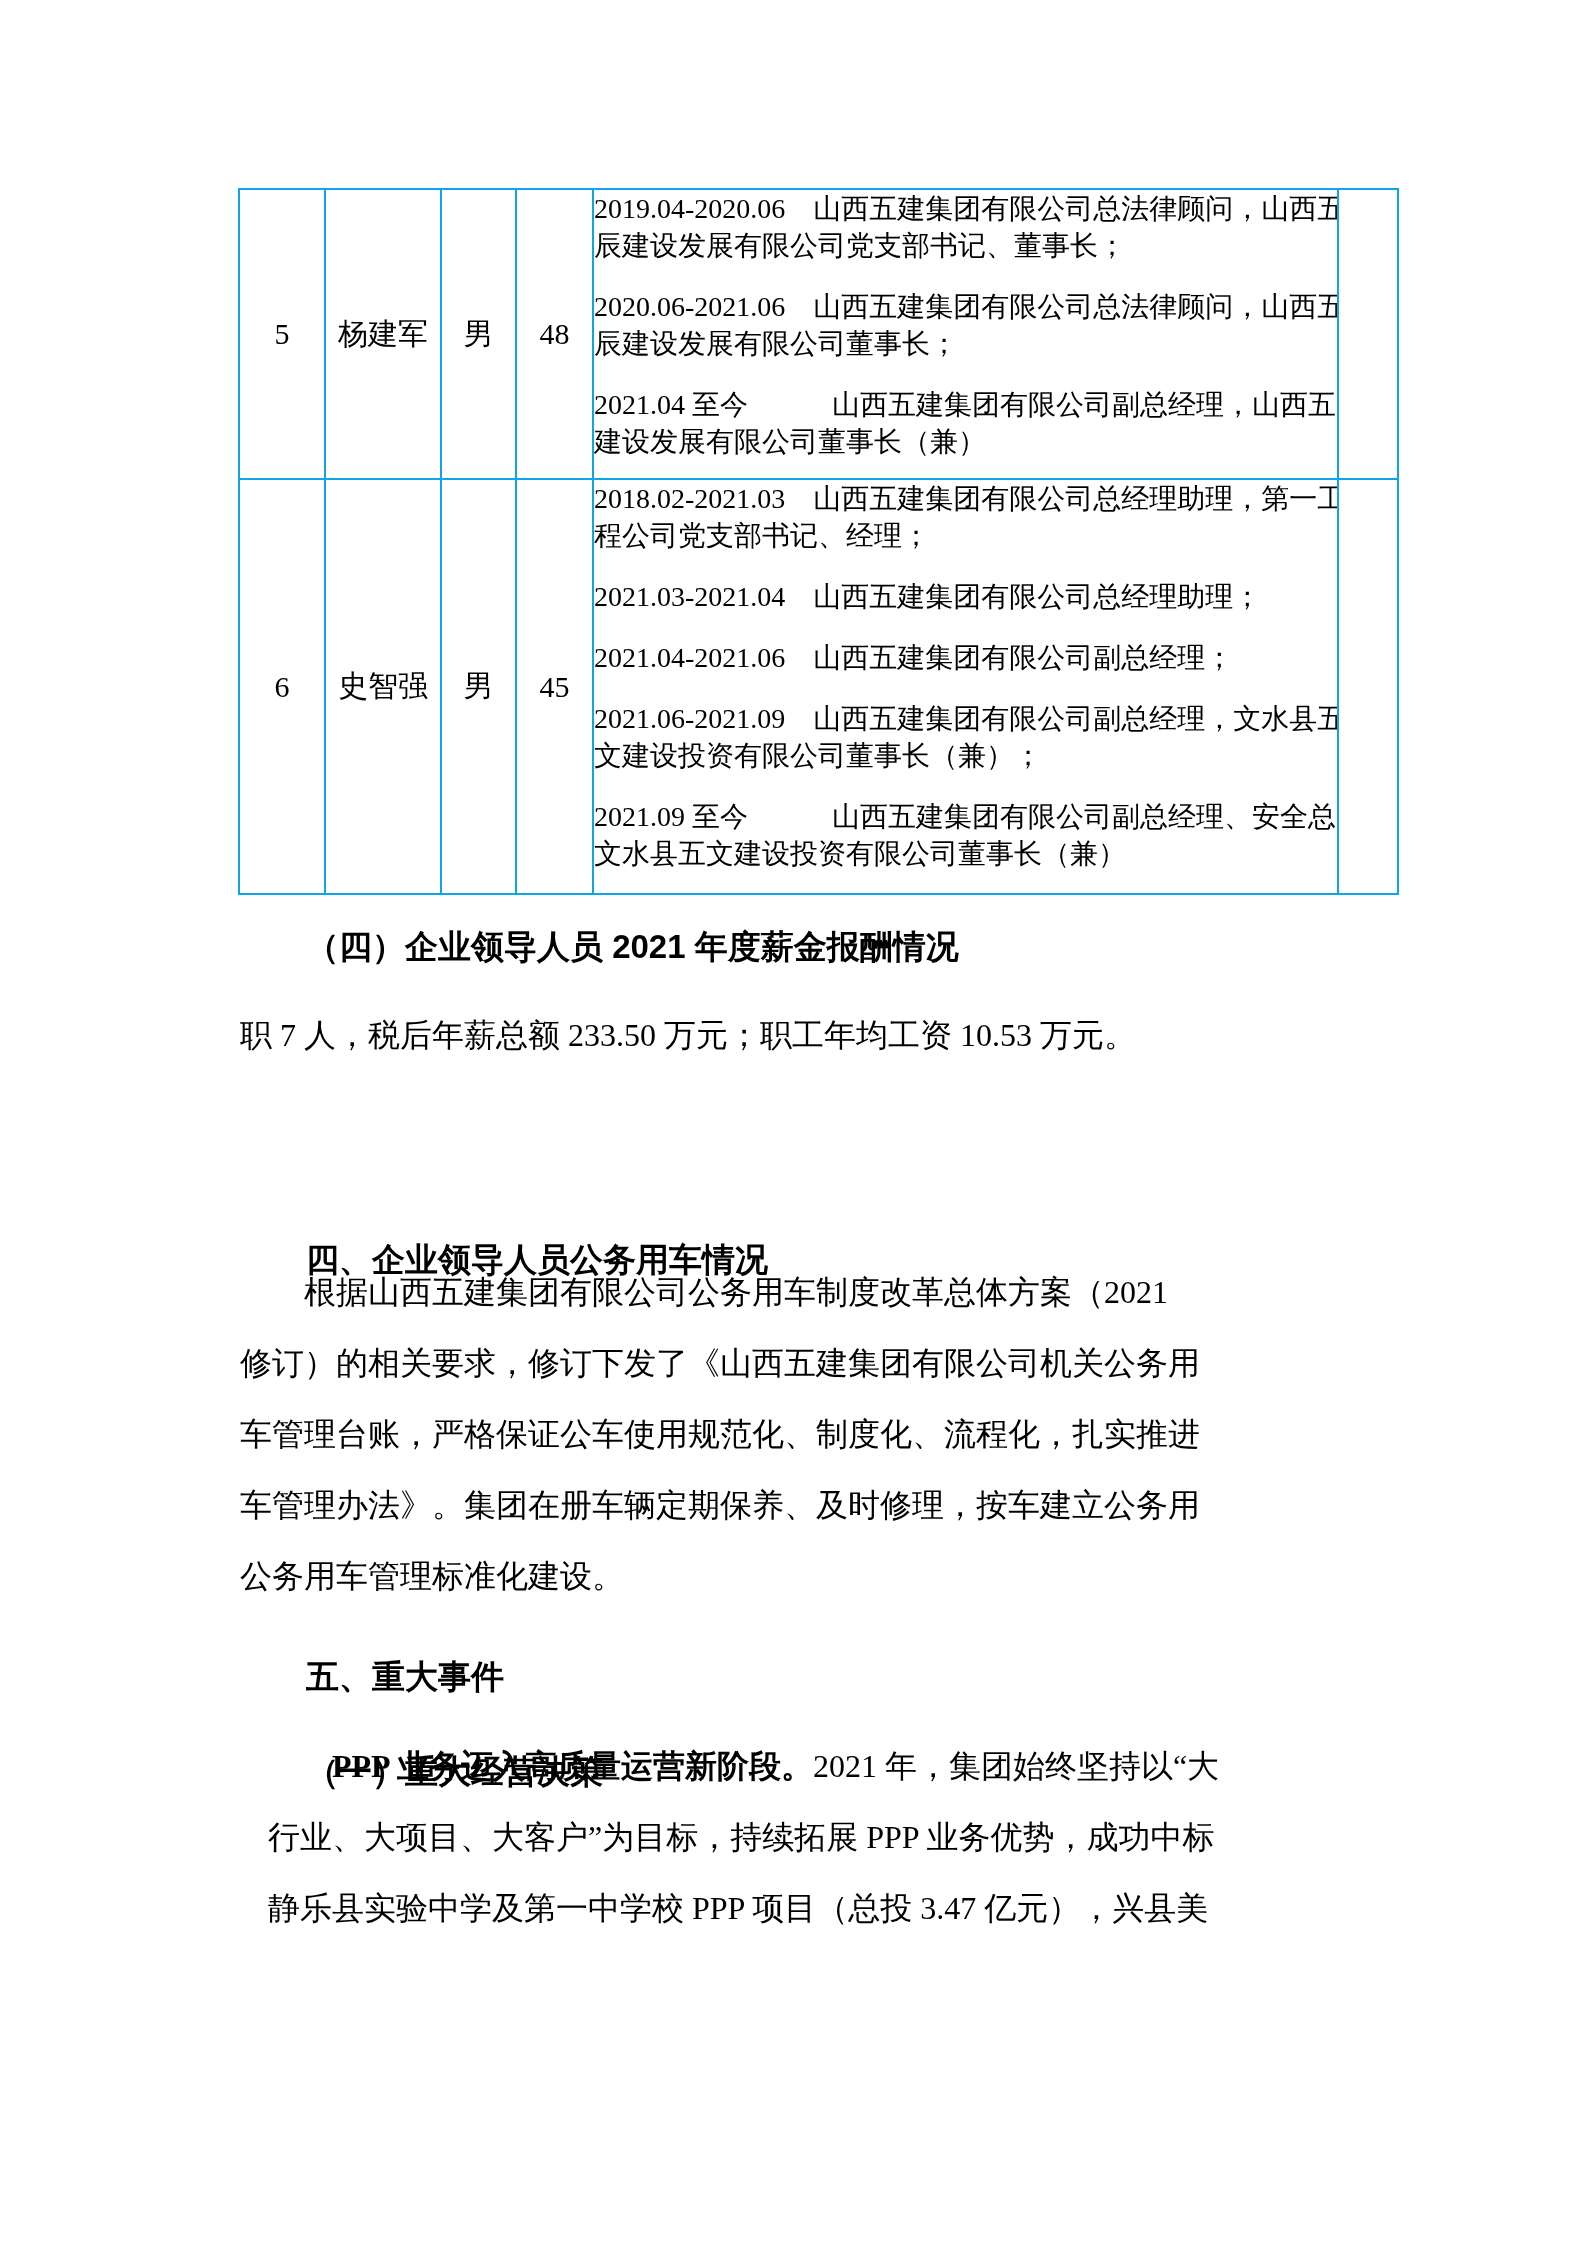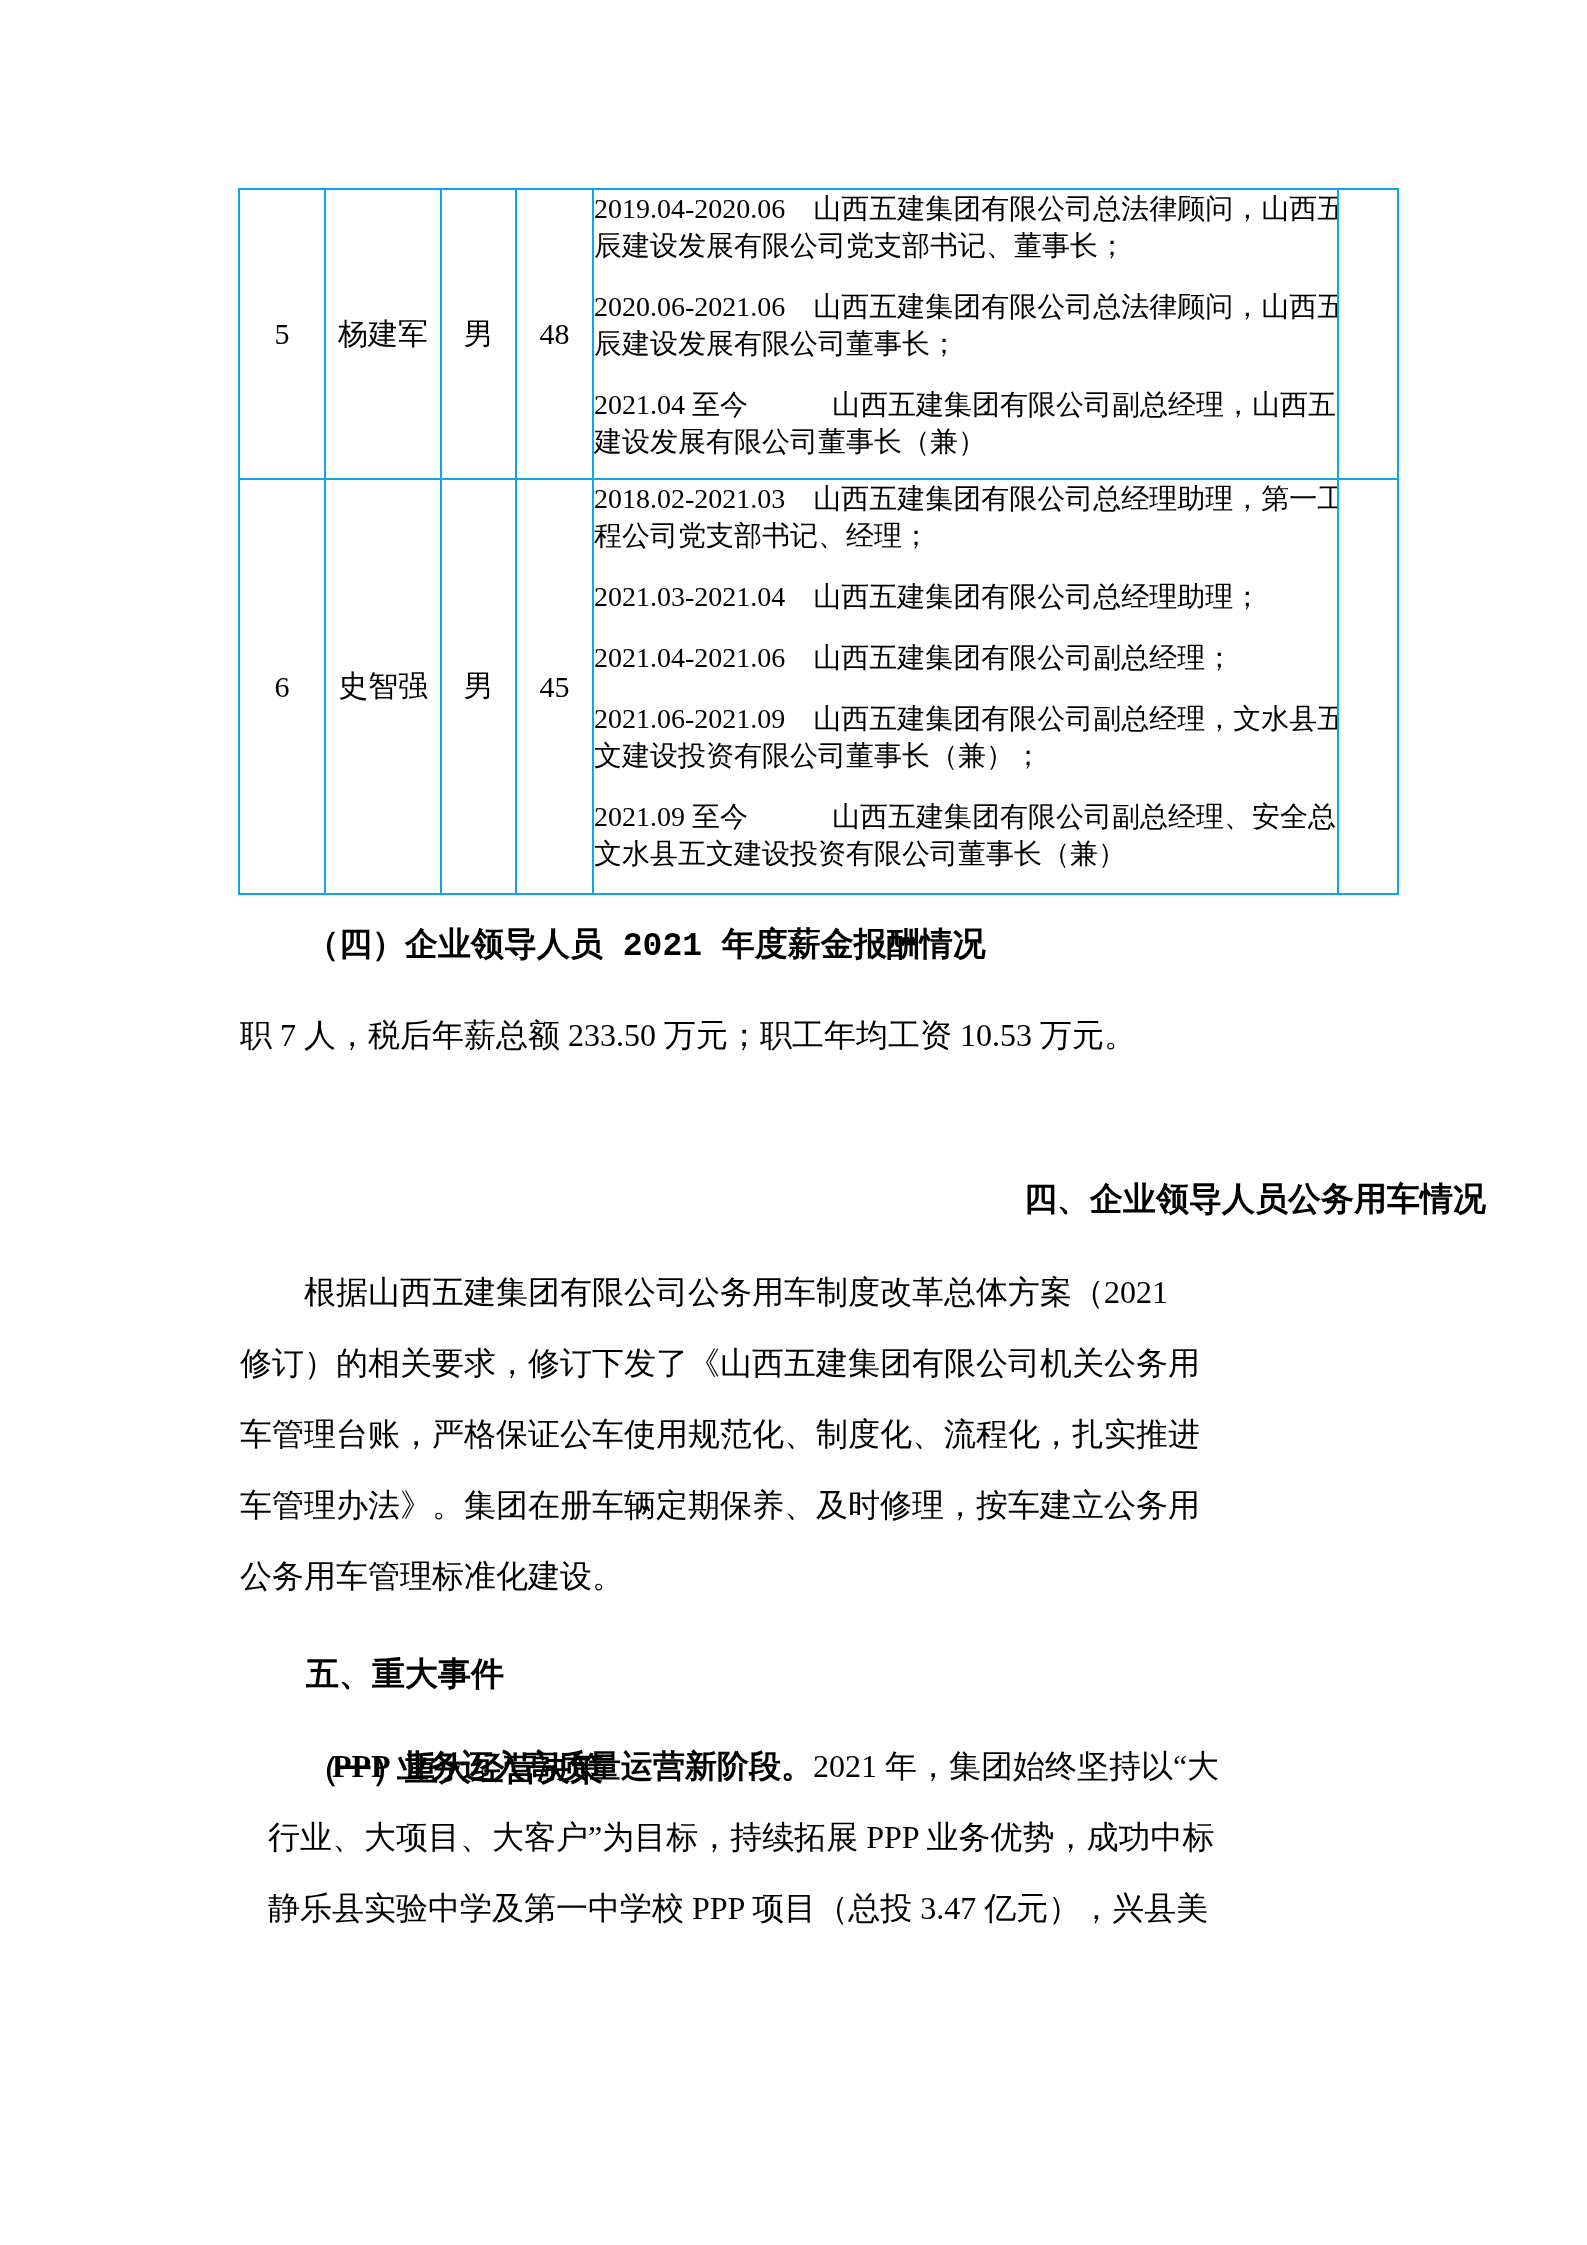--- a/index.html
+++ b/index.html
@@ -23,25 +23,25 @@
   .cell-career { vertical-align:top; padding:8px 4px 0 8px; }
   .career-para { margin:0 0 24px 0; }
   .career-para:last-child { margin-bottom:0; }
   .career-line {
     font-size:28px; line-height:37px; white-space:pre;
   }
   
   .heading {
     position:absolute; left:240px; width:1180px; height:46px;
     line-height:46px; padding-left:66px;
-    font-family:Liberation Mono, monospace;
+    font-family:Liberation Sans, sans-serif;
     font-weight:bold; font-size:33px; white-space:pre;
   }
   .h-salary   { top:924px; }
-  .h-vehicle  { top:1179px;text-align:right; }
+  .h-vehicle  { top:1237px; }
   .h-major    { top:1654px; }
   .h-decision { top:1749px; }
   
   .body-para { position:absolute; left:240px; width:1140px; }
   .p-salary  { top:1000px; }
   .p-vehicle { top:1257px; }
   .p-ppp     { top:1731px;margin-left:28px; }
   .body-line {
     height:71px; line-height:71px; font-size:32px; white-space:pre;
   }

